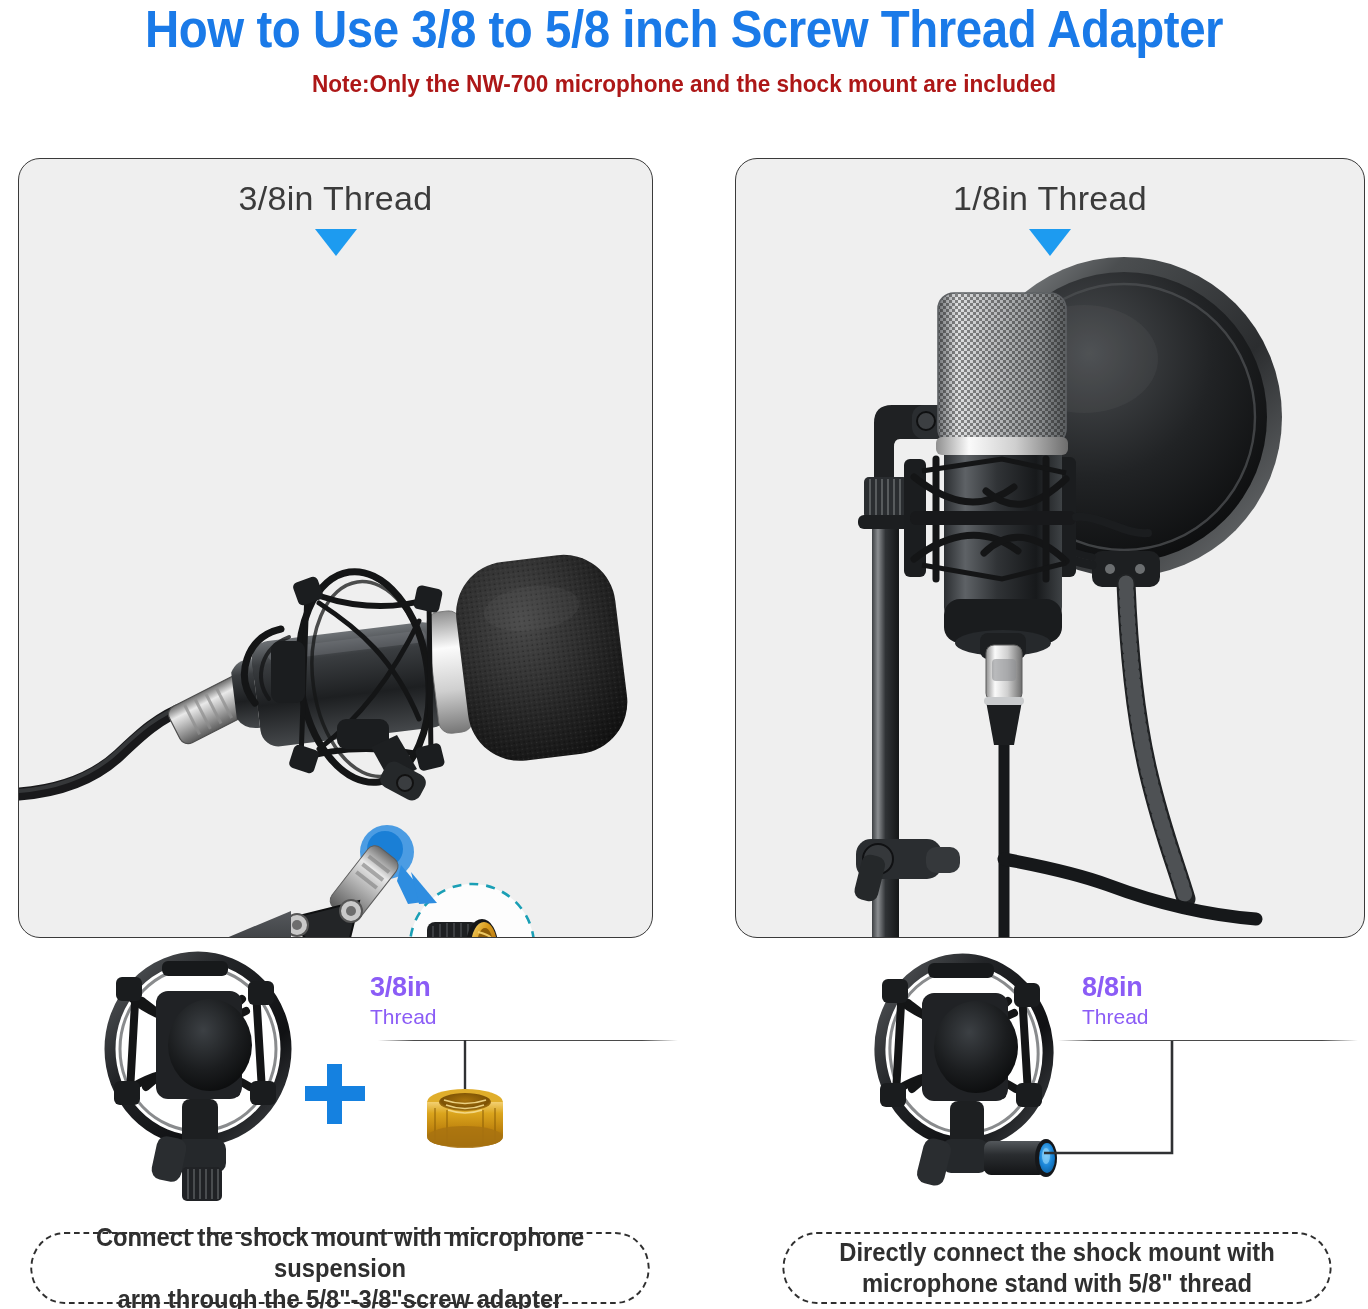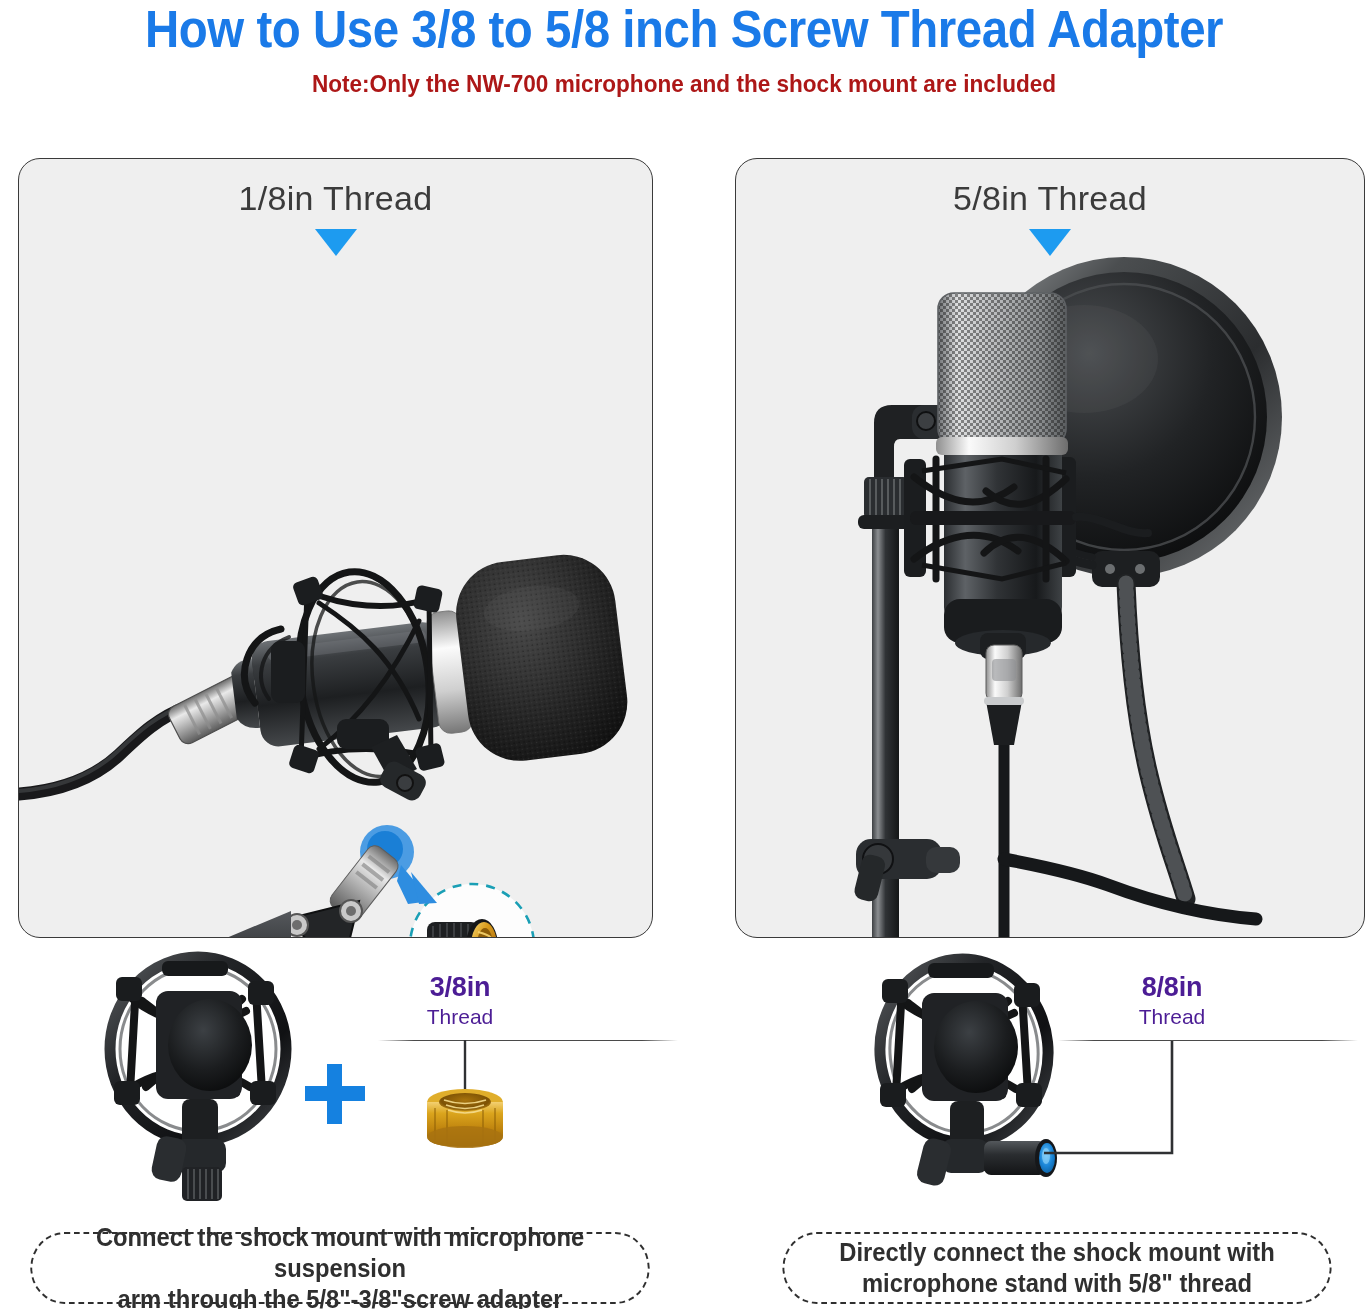--- a/index.html
+++ b/index.html
@@ -49,21 +49,21 @@
   .plus{
     position:absolute;width:60px;height:60px;
   }
   .plus:before,.plus:after{
     content:"";position:absolute;background:#1581e0;
   }
   .plus:before{left:0;top:22px;width:60px;height:15px;}
   .plus:after{left:22px;top:0;width:15px;height:60px;}
 
   .thread-cap{
-    position:absolute;text-align:center;color:#4c1d95;
+    position:absolute;color:#8b5cf6;
   }
   .thread-cap .t1{font-size:27px;font-weight:bold;line-height:30px;letter-spacing:-.2px;}
   .thread-cap .t2{font-size:21px;font-weight:400;line-height:30px;}
 
   .rule{
     position:absolute;height:1.4px;
     background:linear-gradient(to right,rgba(60,60,60,0) 0%,#4a4a4a 12%,#4a4a4a 88%,rgba(60,60,60,0) 100%);
   }
 
   
@@ -80,21 +80,21 @@
 </style>
 </head>
 <body>
 
 <div id="root">
 
   <div class="title">How to Use 3/8 to 5/8 inch Screw Thread Adapter</div>
   <div class="note">Note:Only the NW-700 microphone and the shock mount are included</div>
 
   <div class="panel" id="panel-left">
-    <div class="panel-label">1/8in Thread</div>
+    <div class="panel-label">3/8in Thread</div>
     <div class="arrow-down"></div>
 
     <svg width="633" height="778" viewBox="0 0 633 778" style="position:absolute;left:0;top:0;">
       <defs>
         <linearGradient id="metalBar" x1="0" y1="0" x2="0" y2="1">
           <stop offset="0%" stop-color="#6b6b6b"></stop>
           <stop offset="28%" stop-color="#e9e9e9"></stop>
           <stop offset="55%" stop-color="#b4b4b4"></stop>
           <stop offset="100%" stop-color="#5a5a5a"></stop>
         </linearGradient>
@@ -243,21 +243,21 @@
             <path d="M6,-7 q12,3 14,7"></path>
             <path d="M6,0 q12,3 14,7"></path>
             <path d="M6,7 q12,3 13,6"></path>
           </g>
         </g>
       </g>
     </svg>
   </div>
 
   <div class="panel" id="panel-right">
-    <div class="panel-label">5/8in Thread</div>
+    <div class="panel-label">1/8in Thread</div>
     <div class="arrow-down"></div>
 
     <svg width="628" height="778" viewBox="0 0 628 778" style="position:absolute;left:0;top:0;">
       <defs>
         <linearGradient id="popRim" x1="0" y1="0" x2="1" y2="1">
           <stop offset="0%" stop-color="#9a9d9f"></stop>
           <stop offset="25%" stop-color="#4b4e50"></stop>
           <stop offset="60%" stop-color="#2b2d2f"></stop>
           <stop offset="100%" stop-color="#76797b"></stop>
         </linearGradient>

